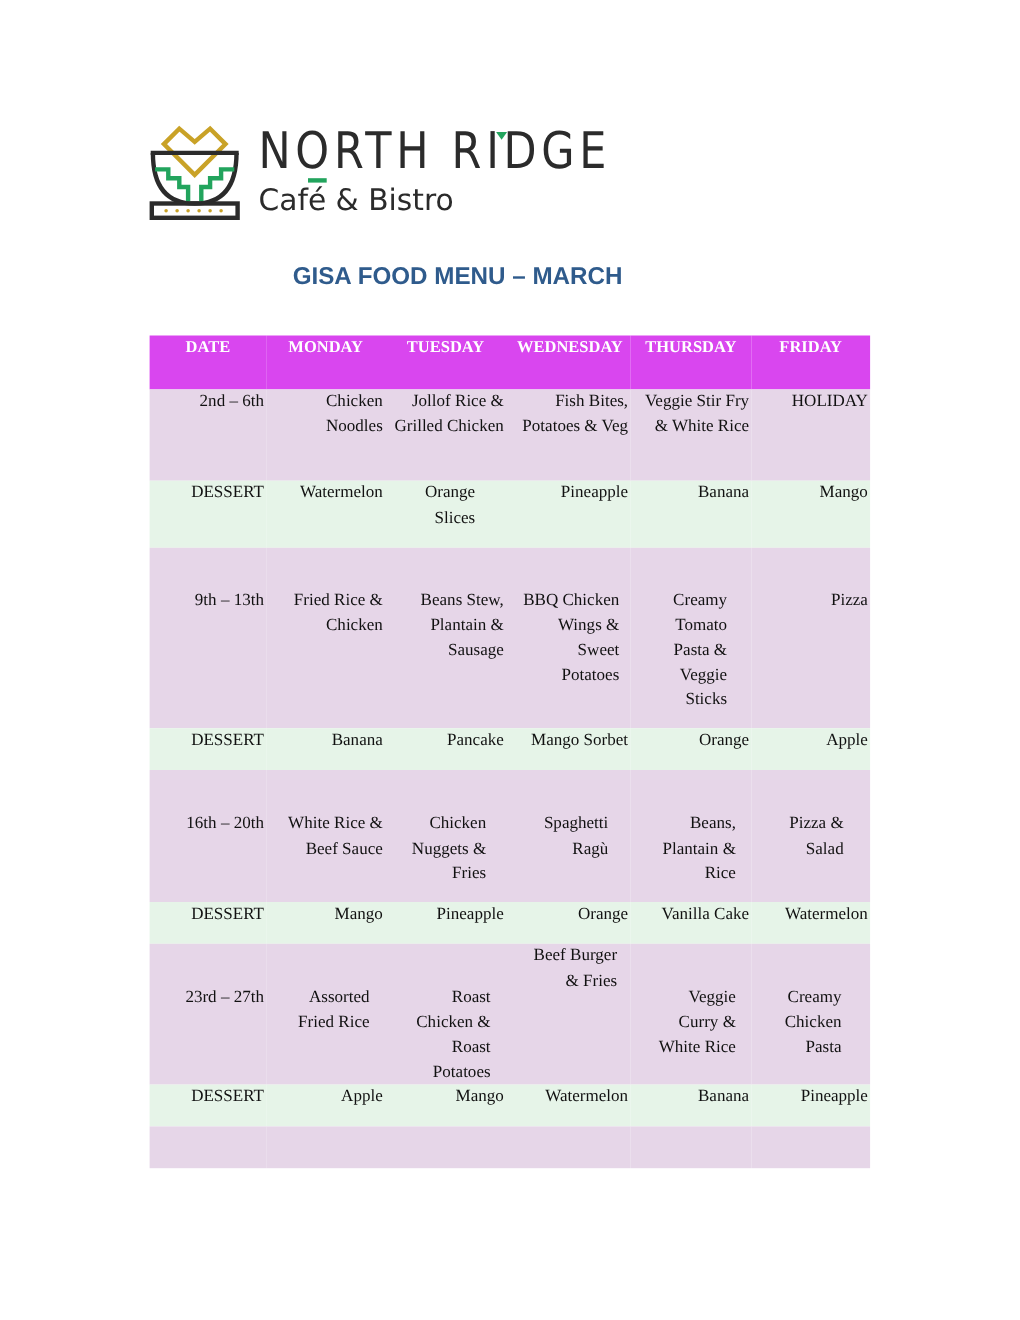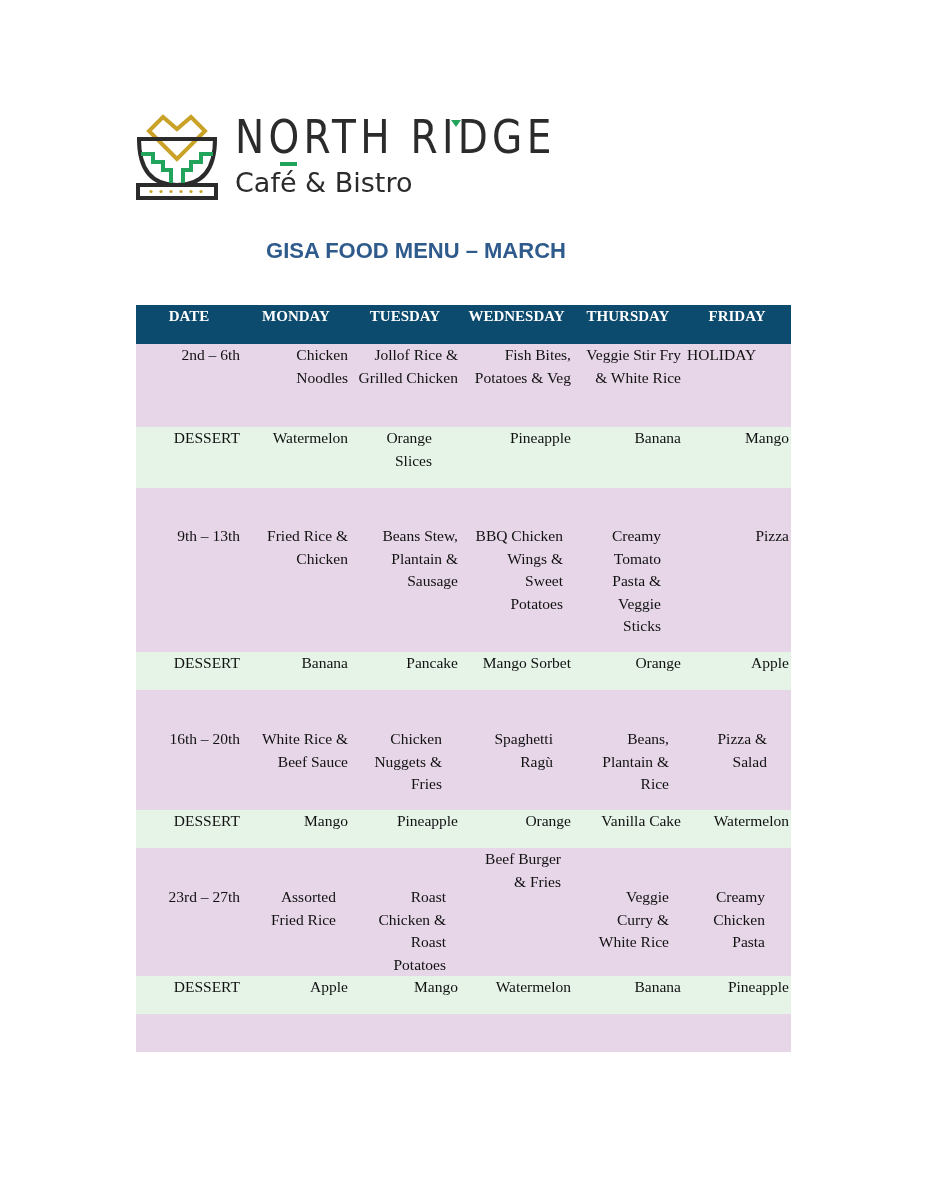--- a/index.html
+++ b/index.html
@@ -2,21 +2,21 @@
 <html><head>
 <meta charset="utf-8">
 <style>
   html,body{margin:0;padding:0;background:#ffffff;}
   body{width:927px;height:1200px;position:relative;overflow:hidden;font-family:"DejaVu Serif",serif;}
   .logo{position:absolute;left:135px;top:107px;width:415px;height:95px;}
   .brand-name{position:absolute;left:100px;top:2px;font-family:"DejaVu Sans",sans-serif;font-size:46px;letter-spacing:5px;color:#2b2b2b;line-height:56px;font-weight:400;transform:scaleX(0.85);transform-origin:left top;white-space:nowrap;}
   .brand-sub{position:absolute;left:100px;top:60px;font-family:"DejaVu Sans",sans-serif;font-size:27px;color:#2b2b2b;line-height:32px;white-space:nowrap;}
   .title{position:absolute;left:0;width:832px;top:238px;text-align:center;font-family:"Liberation Sans",sans-serif;font-weight:bold;font-size:22px;color:#2f5b8c;}
   table.menu{position:absolute;left:136px;top:305px;width:655px;border-collapse:collapse;table-layout:fixed;}
-  table.menu th{background:#0c4a6e;color:#ffffff;font-family:"Liberation Serif",serif;font-weight:bold;font-size:15px;height:37px;padding:0;vertical-align:top;padding-top:2px;line-height:18px;margin-top:12px;}
+  table.menu th{background:#d946ef;color:#ffffff;font-family:"Liberation Serif",serif;font-weight:bold;font-size:15px;height:37px;padding:10px;vertical-align:top;padding-top:2px;line-height:18px;margin-top:12px;}
   table.menu td{font-family:"Liberation Serif",serif;font-size:15.5px;color:#111;text-align:right;vertical-align:top;padding:0 2px;line-height:22.5px;}
   tr.meal td{background:#e6d6e8;}
   tr.dessert td{background:#e6f4e8;}
   tr.empty td{background:#e6d6e8;height:38px;}
   col.c0{width:106px}col.c1{width:108px}col.c2{width:110px}col.c3{width:113px}col.c4{width:110px}col.c5{width:108px}
 </style>
 </head>
 <body>
 
 <div class="logo">
@@ -71,21 +71,21 @@
     </tr>
   </thead>
   <tbody>
 
     <tr class="meal" style="height:83px">
       <td style="padding-top:0">2nd – 6th</td>
       <td>Chicken Noodles</td>
       <td>Jollof Rice &amp; Grilled Chicken</td>
       <td>Fish Bites, Potatoes &amp; Veg</td>
       <td>Veggie Stir Fry &amp; White Rice</td>
-      <td style="text-align:left;padding-left:4px">HOLIDAY</td>
+      <td style="text-align:right;padding-left:4px">HOLIDAY</td>
     </tr>
     <tr class="dessert" style="height:61px">
       <td>DESSERT</td>
       <td>Watermelon</td>
       <td style="padding:0 28px">Orange Slices</td>
       <td>Pineapple</td>
       <td>Banana</td>
       <td>Mango</td>
     </tr>
 

